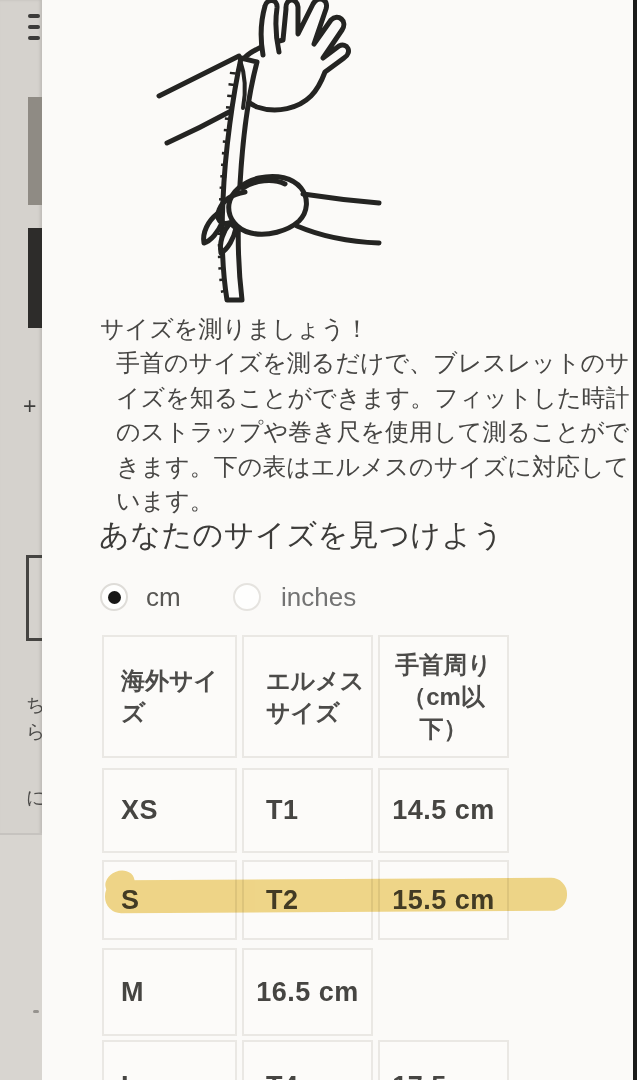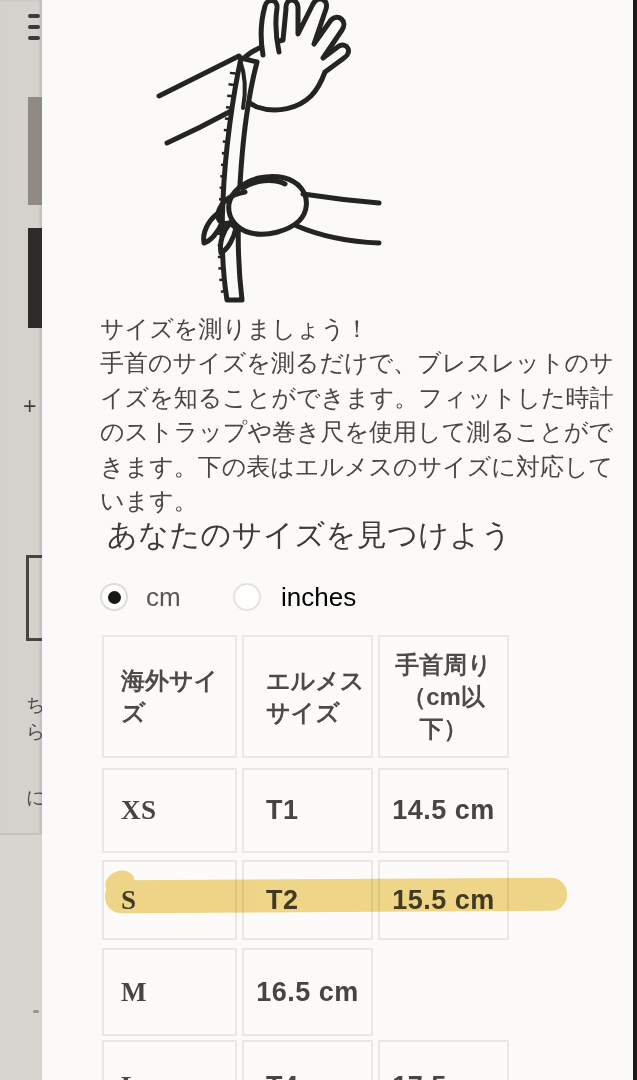--- a/index.html
+++ b/index.html
@@ -31,48 +31,48 @@
   #strip-lower{left:0;top:835px;width:42px;height:245px;background:#d8d5d0;}
   #strip-speck{left:33px;top:1010px;width:6px;height:3px;background:#96938e;border-radius:2px;}
 
   
   #sheet{left:42px;top:0;width:592px;height:1080px;background:#fbfaf8;z-index:2;padding-left:29px;}
   #edge-line{left:633px;top:0;width:4px;height:1080px;background:#1b1b1a;z-index:5;}
 
   #illustration{left:98px;top:0;width:250px;height:310px;}
 
   #measure-title{left:58px;top:312px;width:480px;font-size:24px;line-height:34.5px;color:#474644;}
-  .intro-line{left:58px;width:490px;font-size:24px;line-height:34.5px;color:#474644;white-space:nowrap;}
+  .intro-line{left:74px;width:490px;font-size:24px;line-height:34.5px;color:#474644;white-space:nowrap;}
   #il-0{top:346px;} #il-1{top:381px;} #il-2{top:415px;} #il-3{top:450px;} #il-4{top:484px;}
 
-  #section-title{left:57px;top:515px;font-size:30px;font-weight:500;color:#3c3b39;letter-spacing:.5px;margin-left:8px;}
+  #section-title{left:57px;top:515px;font-size:30px;font-weight:500;color:#3c3b39;letter-spacing:.5px;}
 
   
   .radio-circle{width:24px;height:24px;border-radius:50%;background:#fefefd;
     border:2px solid #dedcd8;display:flex;align-items:center;justify-content:center;}
   #radio-cm{left:58px;top:583px;}
   #radio-inches{left:191px;top:583px;border-color:#e5e3df;}
   .radio-dot{width:13px;height:13px;border-radius:50%;background:#171716;}
   .radio-label{top:582px;font-size:26px;color:#585754;}
   #label-cm{left:104px;}
-  #label-inches{left:239px;color:#000000;}
+  #label-inches{left:239px;color:#737373;}
 
   
   .trow{left:60px;width:435px;display:flex;}
   .cell{
     border:2px solid #eae8e4;background:#fcfbf9;box-sizing:border-box;
     display:flex;flex-direction:column;justify-content:center;
   }
   .c1{width:135px;margin-right:5px;padding-left:17px;}
   .c2{width:131px;margin-right:5px;padding-left:22px;}
   .c3{width:131px;text-align:center;align-items:center;}
   #thead{top:635px;height:123px;}
   #thead .cell{font-size:24px;font-weight:600;color:#4c4b49;line-height:32px;}
   .drow .cell{font-size:27px;font-weight:700;color:#464542;letter-spacing:.5px;}
-  .drow .c1{justify-content:center;font-family:Liberation Serif, serif;}
+  .drow .c1{justify-content:center;}
   .drow .c2{justify-content:center;}
   #row-0{top:768px;height:85px;}
   #row-1{top:860px;height:80px;}
   #row-2{top:948px;height:88px;}
   #row-3{top:1040px;height:92px;}
   .hline{display:block;}
 
   
   #highlighter{left:51px;top:864px;width:486px;height:56px;
     mix-blend-mode:multiply;transform:rotate(-.3deg);z-index:4;}

